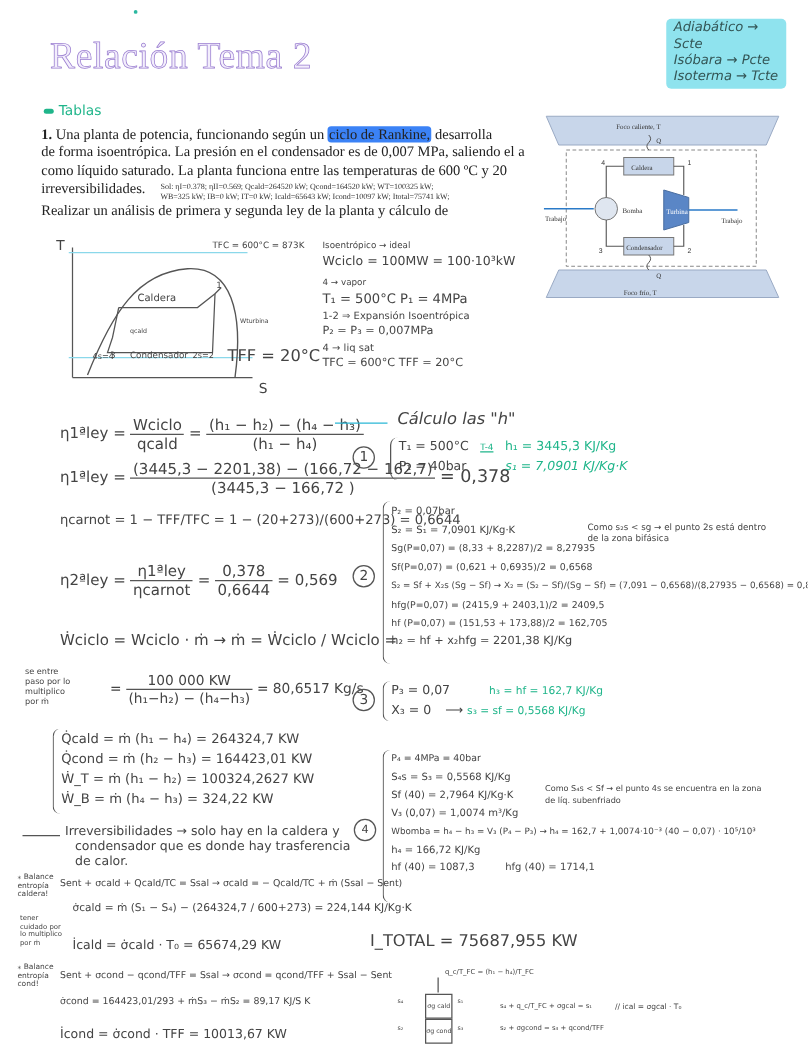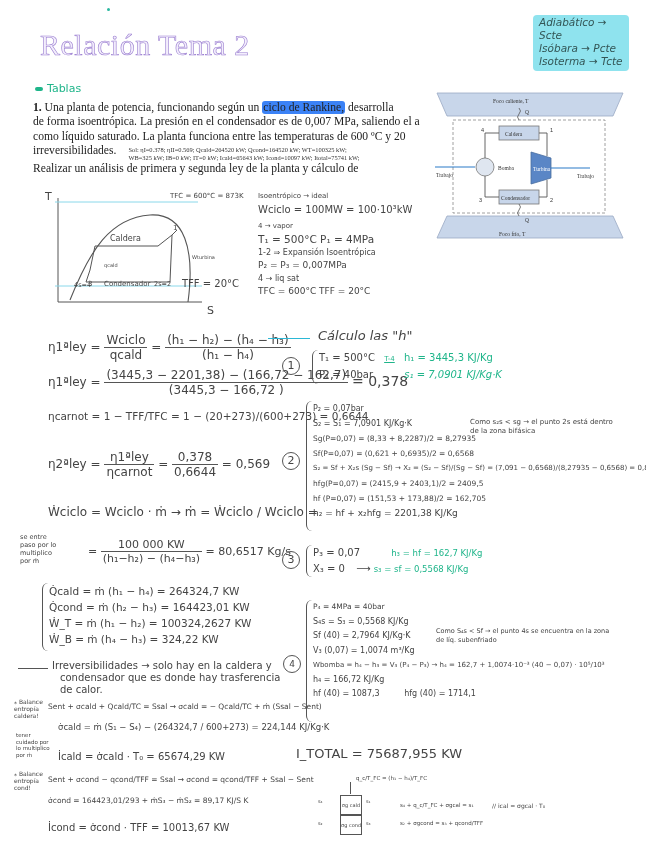--- a/index.html
+++ b/index.html
@@ -107,21 +107,21 @@
     <line x1="38" y1="112" x2="182" y2="112" stroke="#555" stroke-width="1"></line>
     <line x1="35" y1="12" x2="178" y2="12" stroke="#8ad8ea" stroke-width="1"></line>
     <line x1="35" y1="96" x2="182" y2="96" stroke="#8ad8ea" stroke-width="1"></line>
     <path d="M50,110 C70,60 90,28 130,25 C165,23 175,60 168,112" fill="none" stroke="#555" stroke-width="1.1"></path>
     <polyline points="75,56 138,56 152,45 157,40" fill="none" stroke="#555" stroke-width="1"></polyline>
     <polyline points="152,45 150,92 66,92 70,80 75,56" fill="none" stroke="#555" stroke-width="1"></polyline>
   </svg>
   <span class="abs h" style="left:25px; top:0px; font-size:11px;">T</span>
   <span class="abs h" style="left:187px; top:114px; font-size:11px;">S</span>
   <span class="abs h cyan hs" style="left:150px; top:2px; font-size:7px;">TFC = 600°C = 873K</span>
-  <span class="abs h cyan hs" style="left:162px; top:88px; font-size:10px;">TFF = 20°C</span>
+  <span class="abs h cyan hs" style="left:162px; top:88px; font-size:13px;">TFF = 20°C</span>
   <span class="abs h red hs" style="left:90px; top:44px;">Caldera</span>
   <span class="abs h red hs" style="left:84px; top:90px; font-size:7px;">Condensador</span>
   <span class="abs h hs" style="left:54px; top:46px; font-size:6.5px;margin-top:45px;">4s=4</span>
   <span class="abs h hs" style="left:153px; top:34px; font-size:7px;">1</span>
   <span class="abs h hs" style="left:68px; top:90px; font-size:7px;">3</span>
   <span class="abs h hs" style="left:134px; top:90px; font-size:6.5px;">2s=2</span>
   <span class="abs h cyan hs" style="left:84px; top:72px; font-size:5px;">qcald</span>
   <span class="abs h cyan hs" style="left:172px; top:64px; font-size:5px;">Wturbina</span>
 </div>
 

